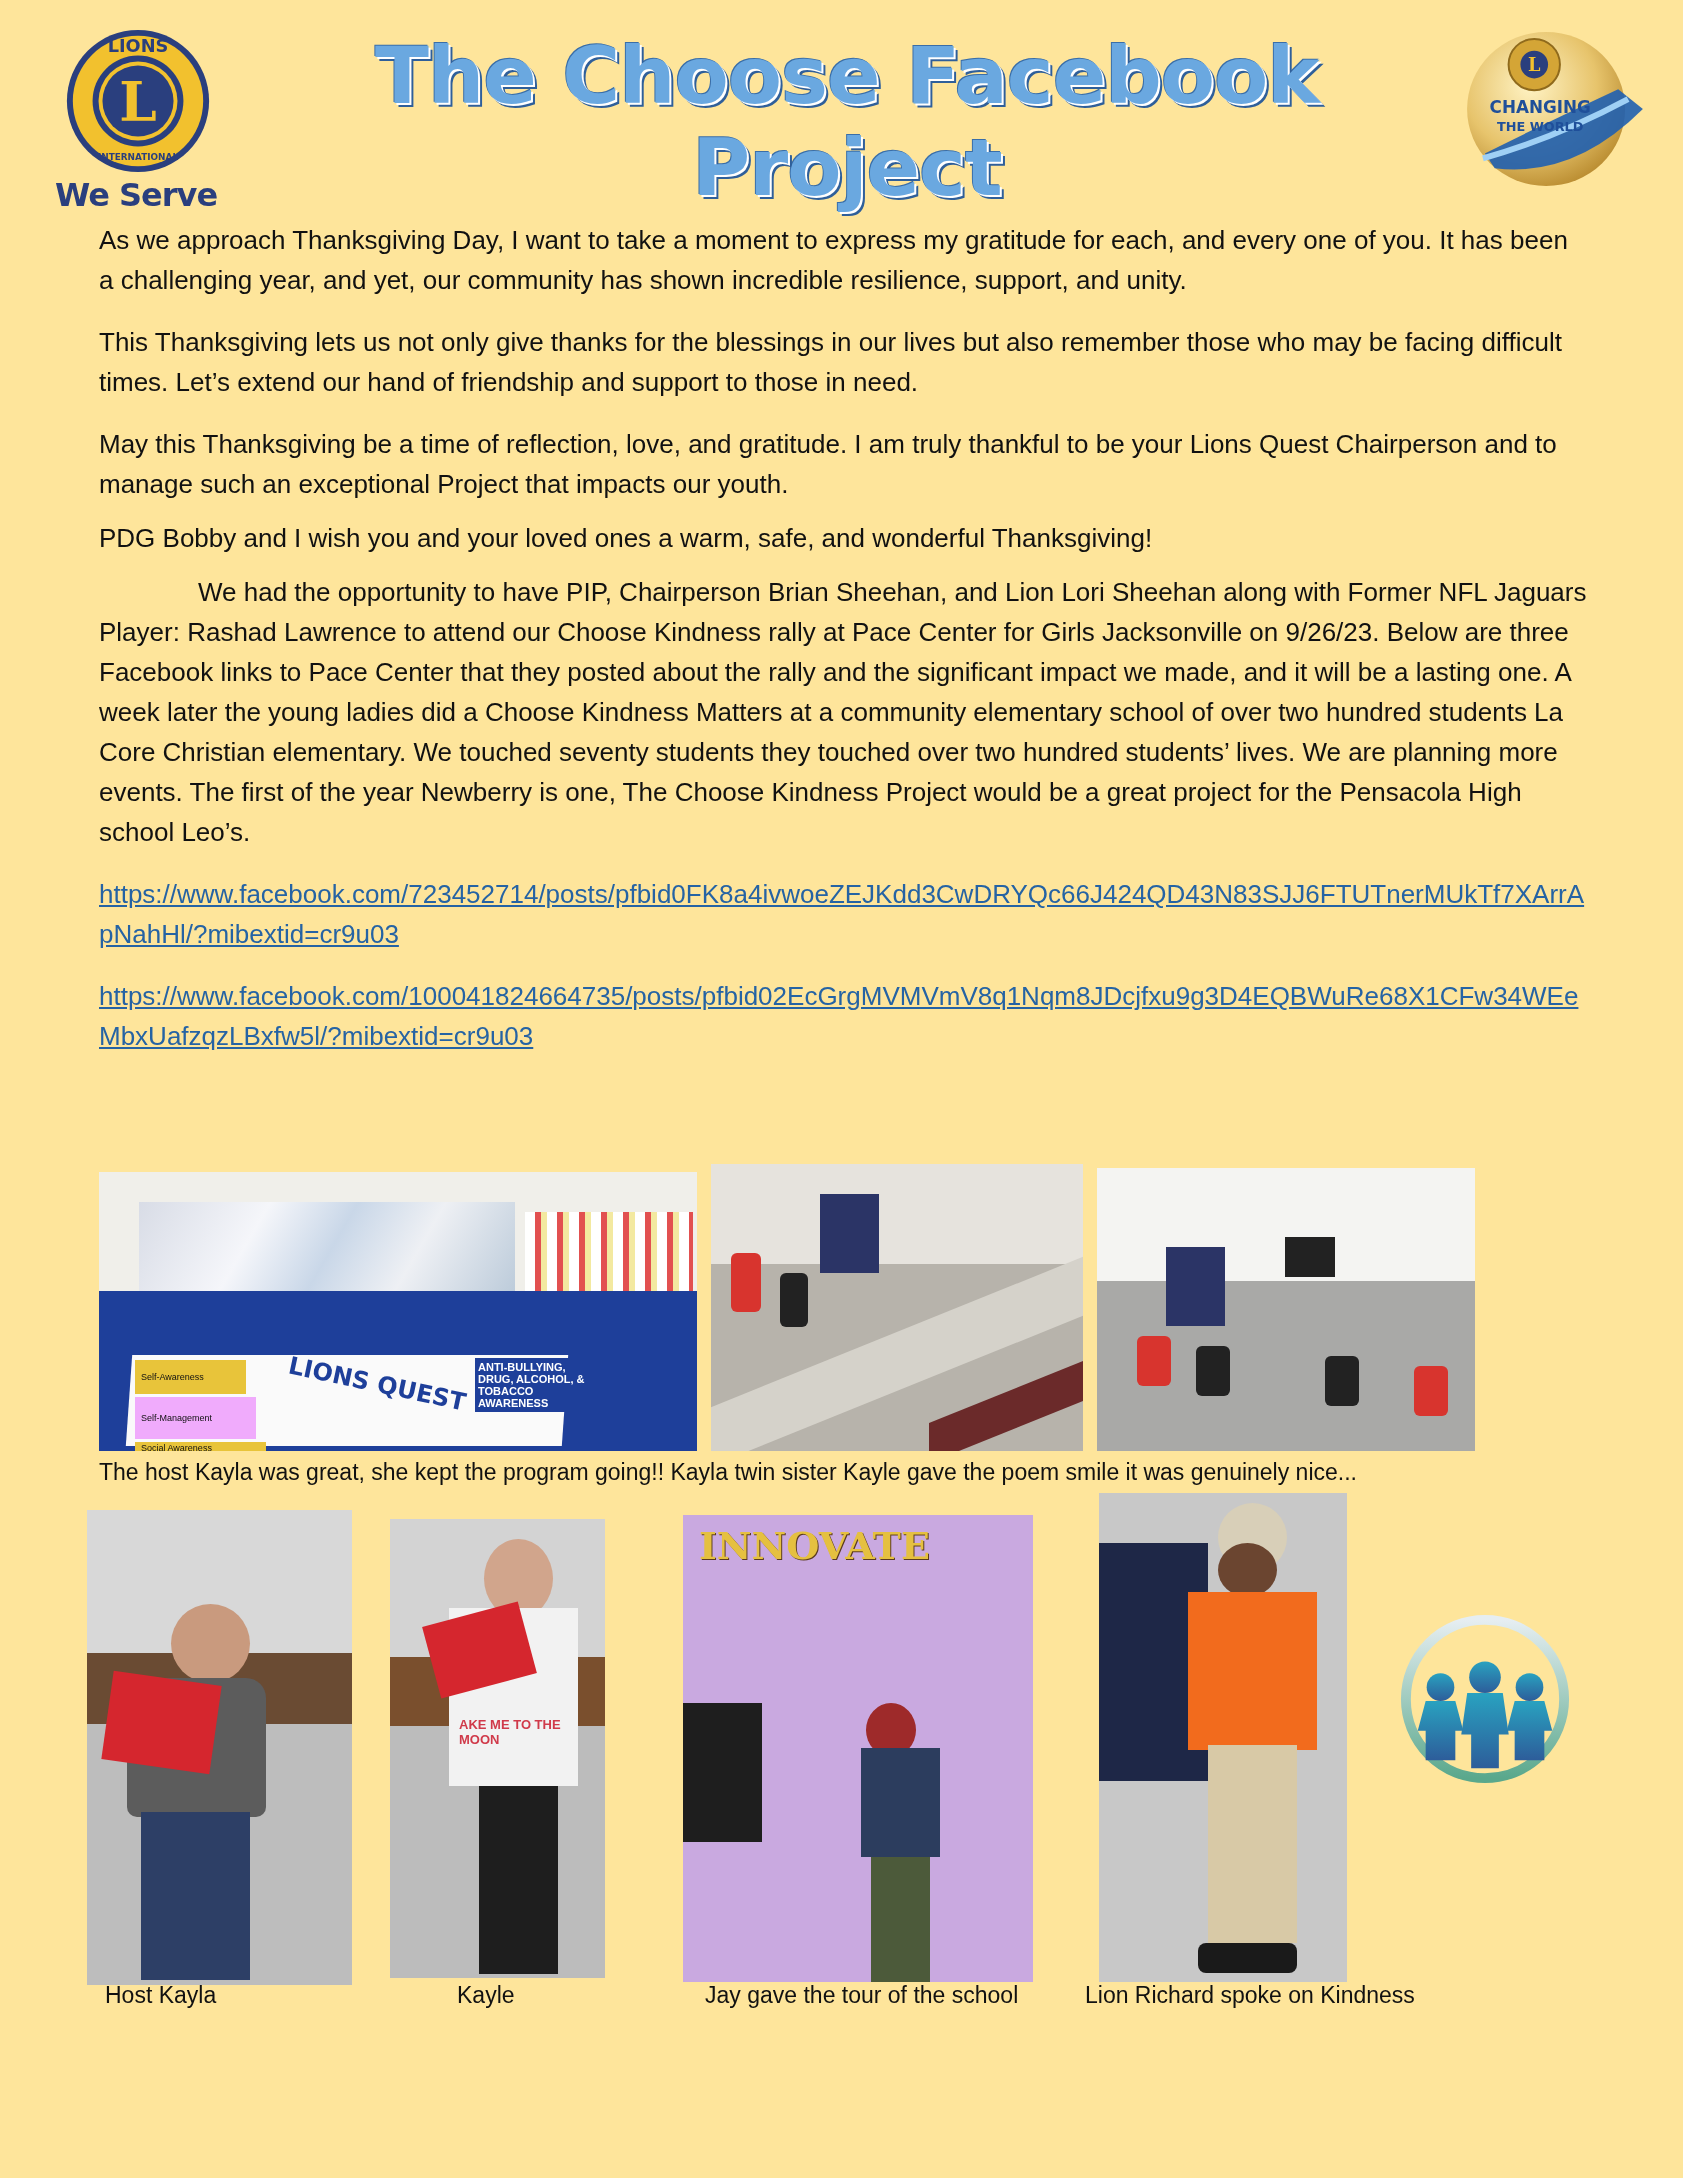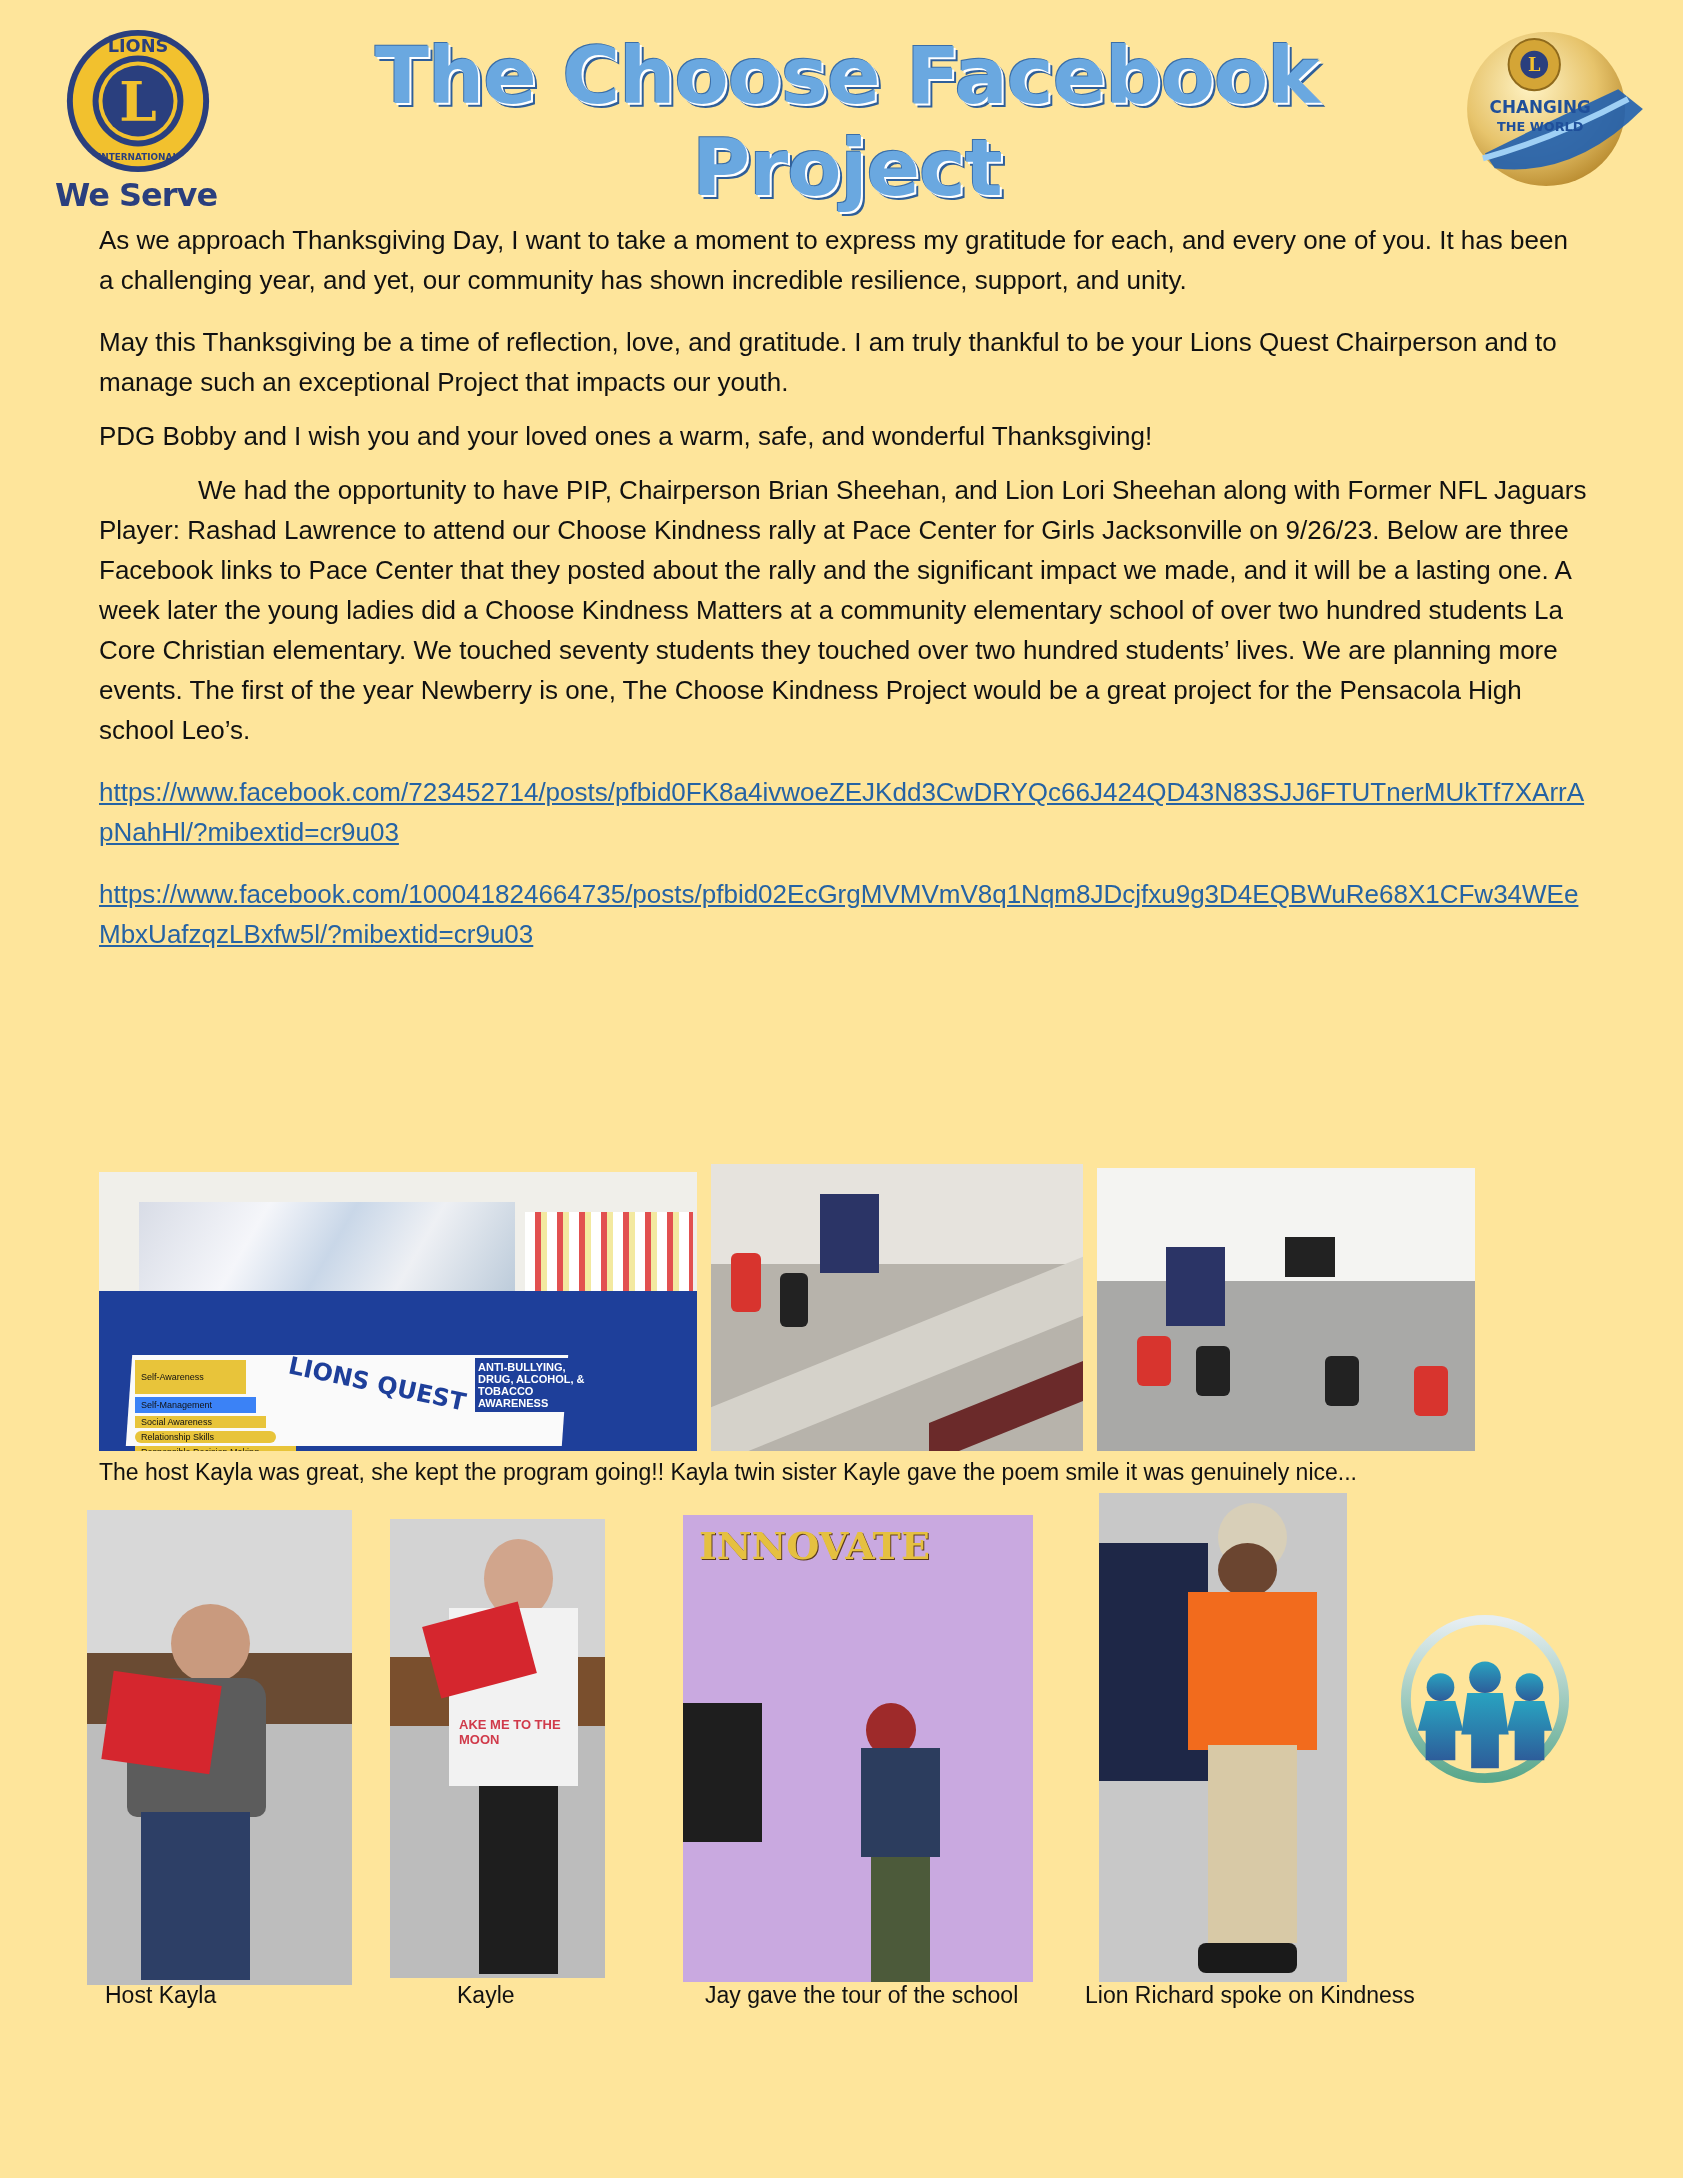--- a/index.html
+++ b/index.html
@@ -61,37 +61,38 @@
     <circle cx="80" cy="35" r="26" fill="#d4a536" stroke="#8f6a1c" stroke-width="2"></circle>
     <circle cx="80" cy="35" r="14" fill="#2a3f7e"></circle>
     <text x="80" y="42" text-anchor="middle" font-family="DejaVu Serif, serif" font-size="18" font-weight="bold" fill="#f2c12e">L</text>
     <text x="86" y="84" text-anchor="middle" font-family="DejaVu Sans, sans-serif" font-size="17" font-weight="bold" fill="#1f4f9a">CHANGING</text>
     <text x="86" y="102" text-anchor="middle" font-family="DejaVu Sans, sans-serif" font-size="13" font-weight="bold" fill="#1f4f9a">THE WORLD</text>
   </svg>
 </div>
 
 <div class="abs text-block" style="top:220px;">
   <p class="p-gap">As we approach Thanksgiving Day, I want to take a moment to express my gratitude for each, and every one of you. It has been a challenging year, and yet, our community has shown incredible resilience, support, and unity.</p>
+  <p class="p-gap">This Thanksgiving lets us not only give thanks for the blessings in our lives but also remember those who may be facing difficult times. Let’s extend our hand of friendship and support to those in need.</p>
   <p class="p-gap" style="margin-bottom:14px !important">May this Thanksgiving be a time of reflection, love, and gratitude. I am truly thankful to be your Lions Quest Chairperson and to manage such an exceptional Project that impacts our youth.</p>
   <p style="margin-bottom:14px">PDG Bobby and I wish you and your loved ones a warm, safe, and wonderful Thanksgiving!</p>
   <p class="indent" style="margin-bottom:22px">We had the opportunity to have PIP, Chairperson Brian Sheehan, and Lion Lori Sheehan along with Former NFL Jaguars Player: Rashad Lawrence to attend our Choose Kindness rally at Pace Center for Girls Jacksonville on 9/26/23. Below are three Facebook links to Pace Center that they posted about the rally and the significant impact we made, and it will be a lasting one. A week later the young ladies did a Choose Kindness Matters at a community elementary school of over two hundred students La Core Christian elementary. We touched seventy students they touched over two hundred students’ lives. We are planning more events. The first of the year Newberry is one, The Choose Kindness Project would be a great project for the Pensacola High school Leo’s.</p>
   <a class="link" href="#">https://www.facebook.com/723452714/posts/pfbid0FK8a4ivwoeZEJKdd3CwDRYQc66J424QD43N83SJJ6FTUTnerMUkTf7XArrApNahHl/?mibextid=cr9u03</a>
   <a class="link" href="#">https://www.facebook.com/100041824664735/posts/pfbid02EcGrgMVMVmV8q1Nqm8JDcjfxu9g3D4EQBWuRe68X1CFw34WEeMbxUafzqzLBxfw5l/?mibextid=cr9u03</a>
 </div>
 
 <div class="photo" style="left:99px; top:1172px; width:598px; height:279px; background:#f0efea;">
   <div style="position:absolute; left:40px; top:30px; width:376px; height:109px; background:linear-gradient(120deg,#d8dce6,#f5f6fa 30%,#c9d7e8 50%,#eef0f4 70%,#b8c8d8);"></div>
   <div style="position:absolute; left:426px; top:40px; width:168px; height:89px; background:repeating-linear-gradient(90deg,#fff 0 10px,#e25050 10px 16px,#f3e9a0 16px 22px);"></div>
   <div style="position:absolute; left:0; top:119px; width:598px; height:160px; background:#1e3f9a;"></div>
   <div style="position:absolute; left:30px; top:183px; width:436px; height:91px; background:#fafafa; transform:skewX(-4deg);"></div>
   <div style="position:absolute; left:188px; top:198px; font-family:'DejaVu Sans',sans-serif; font-weight:bold; font-size:24px; color:#1e3f9a; transform:rotate(12deg);">LIONS QUEST</div>
   <div style="position:absolute; left:376px; top:186px; width:109px; font-size:11px; font-weight:bold; color:#fff; background:#1e3f9a; padding:3px;">ANTI-BULLYING, DRUG, ALCOHOL, &amp; TOBACCO AWARENESS</div>
   <div style="position:absolute; left:36px; top:188px; display:flex; flex-direction:column; gap:3px;">
     <span style="background:#e8c43a;font-size:9px;padding:12px 6px;width:99px;">Self-Awareness</span>
-    <span style="background:#3b82f6;font-size:9px;padding:3px 6px;width:109px;">Self-Management</span>
+    <span style="background:#f0abfc;font-size:9px;padding:16px 6px;width:109px;">Self-Management</span>
     <span style="background:#e8c43a;font-size:9px;padding:1px 6px;width:119px;">Social Awareness</span>
     <span style="background:#e8c43a;font-size:9px;padding:1px 6px;width:129px;border-radius:6px;">Relationship Skills</span>
     <span style="background:#e8c43a;font-size:9px;padding:1px 6px;width:149px;">Responsible Decision Making</span>
   </div>
 </div>
 
 <div class="photo" style="left:711px; top:1164px; width:372px; height:287px; background:linear-gradient(180deg,#e6e3dd 0 35%,#b7b3ab 35% 100%);">
   <div style="position:absolute; left:109px; top:30px; width:59px; height:79px; background:#2b3466;"></div>
   <div style="position:absolute; left:20px; top:89px; width:30px; height:59px; background:#d8342e; border-radius:6px;"></div>
   <div style="position:absolute; left:69px; top:109px; width:28px; height:54px; background:#222; border-radius:6px;"></div>

